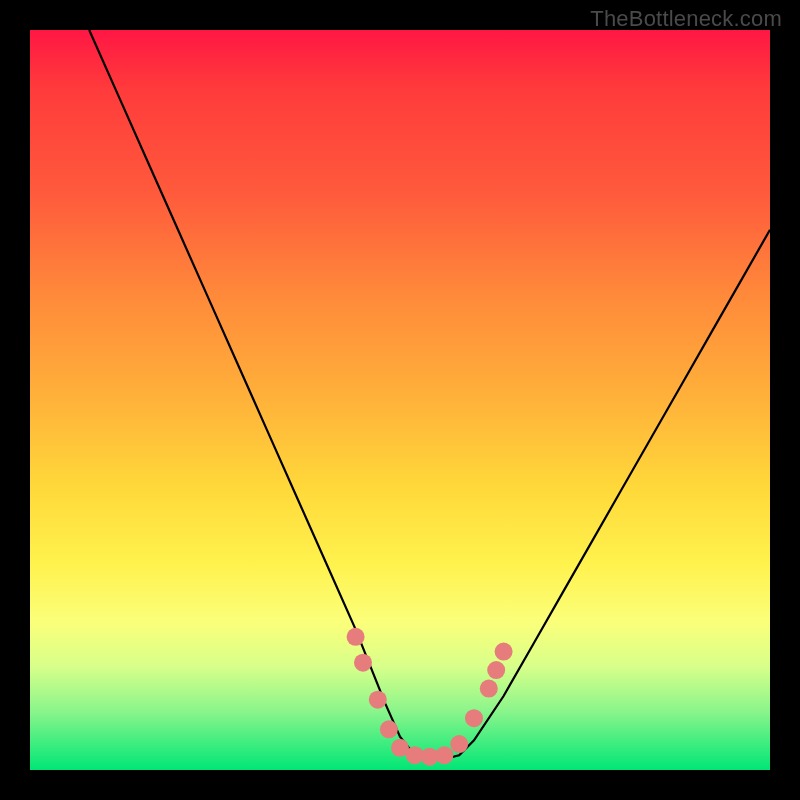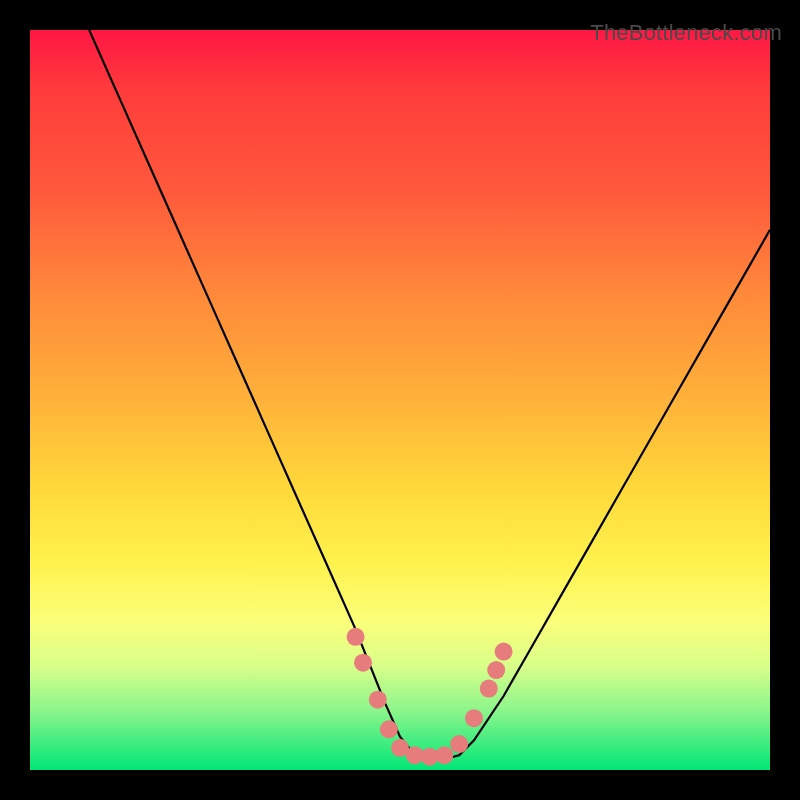--- a/index.html
+++ b/index.html
@@ -35,21 +35,21 @@
       #ffd93a 62%,
       #fff24d 72%,
       #fbff7a 80%,
       #d8ff8a 86%,
       #8bf58b 92%,
       #00e676 100%
     );
   }
   .watermark {
     position: absolute;
-    top: 20px;
+    top: 6px;
     right: 18px;
     color: #4a4a4a;
     font-size: 22px;
     font-weight: 500;
     letter-spacing: 0.2px;
     user-select: none;
   }
   svg.curve {
     position: absolute;
     inset: 0;

